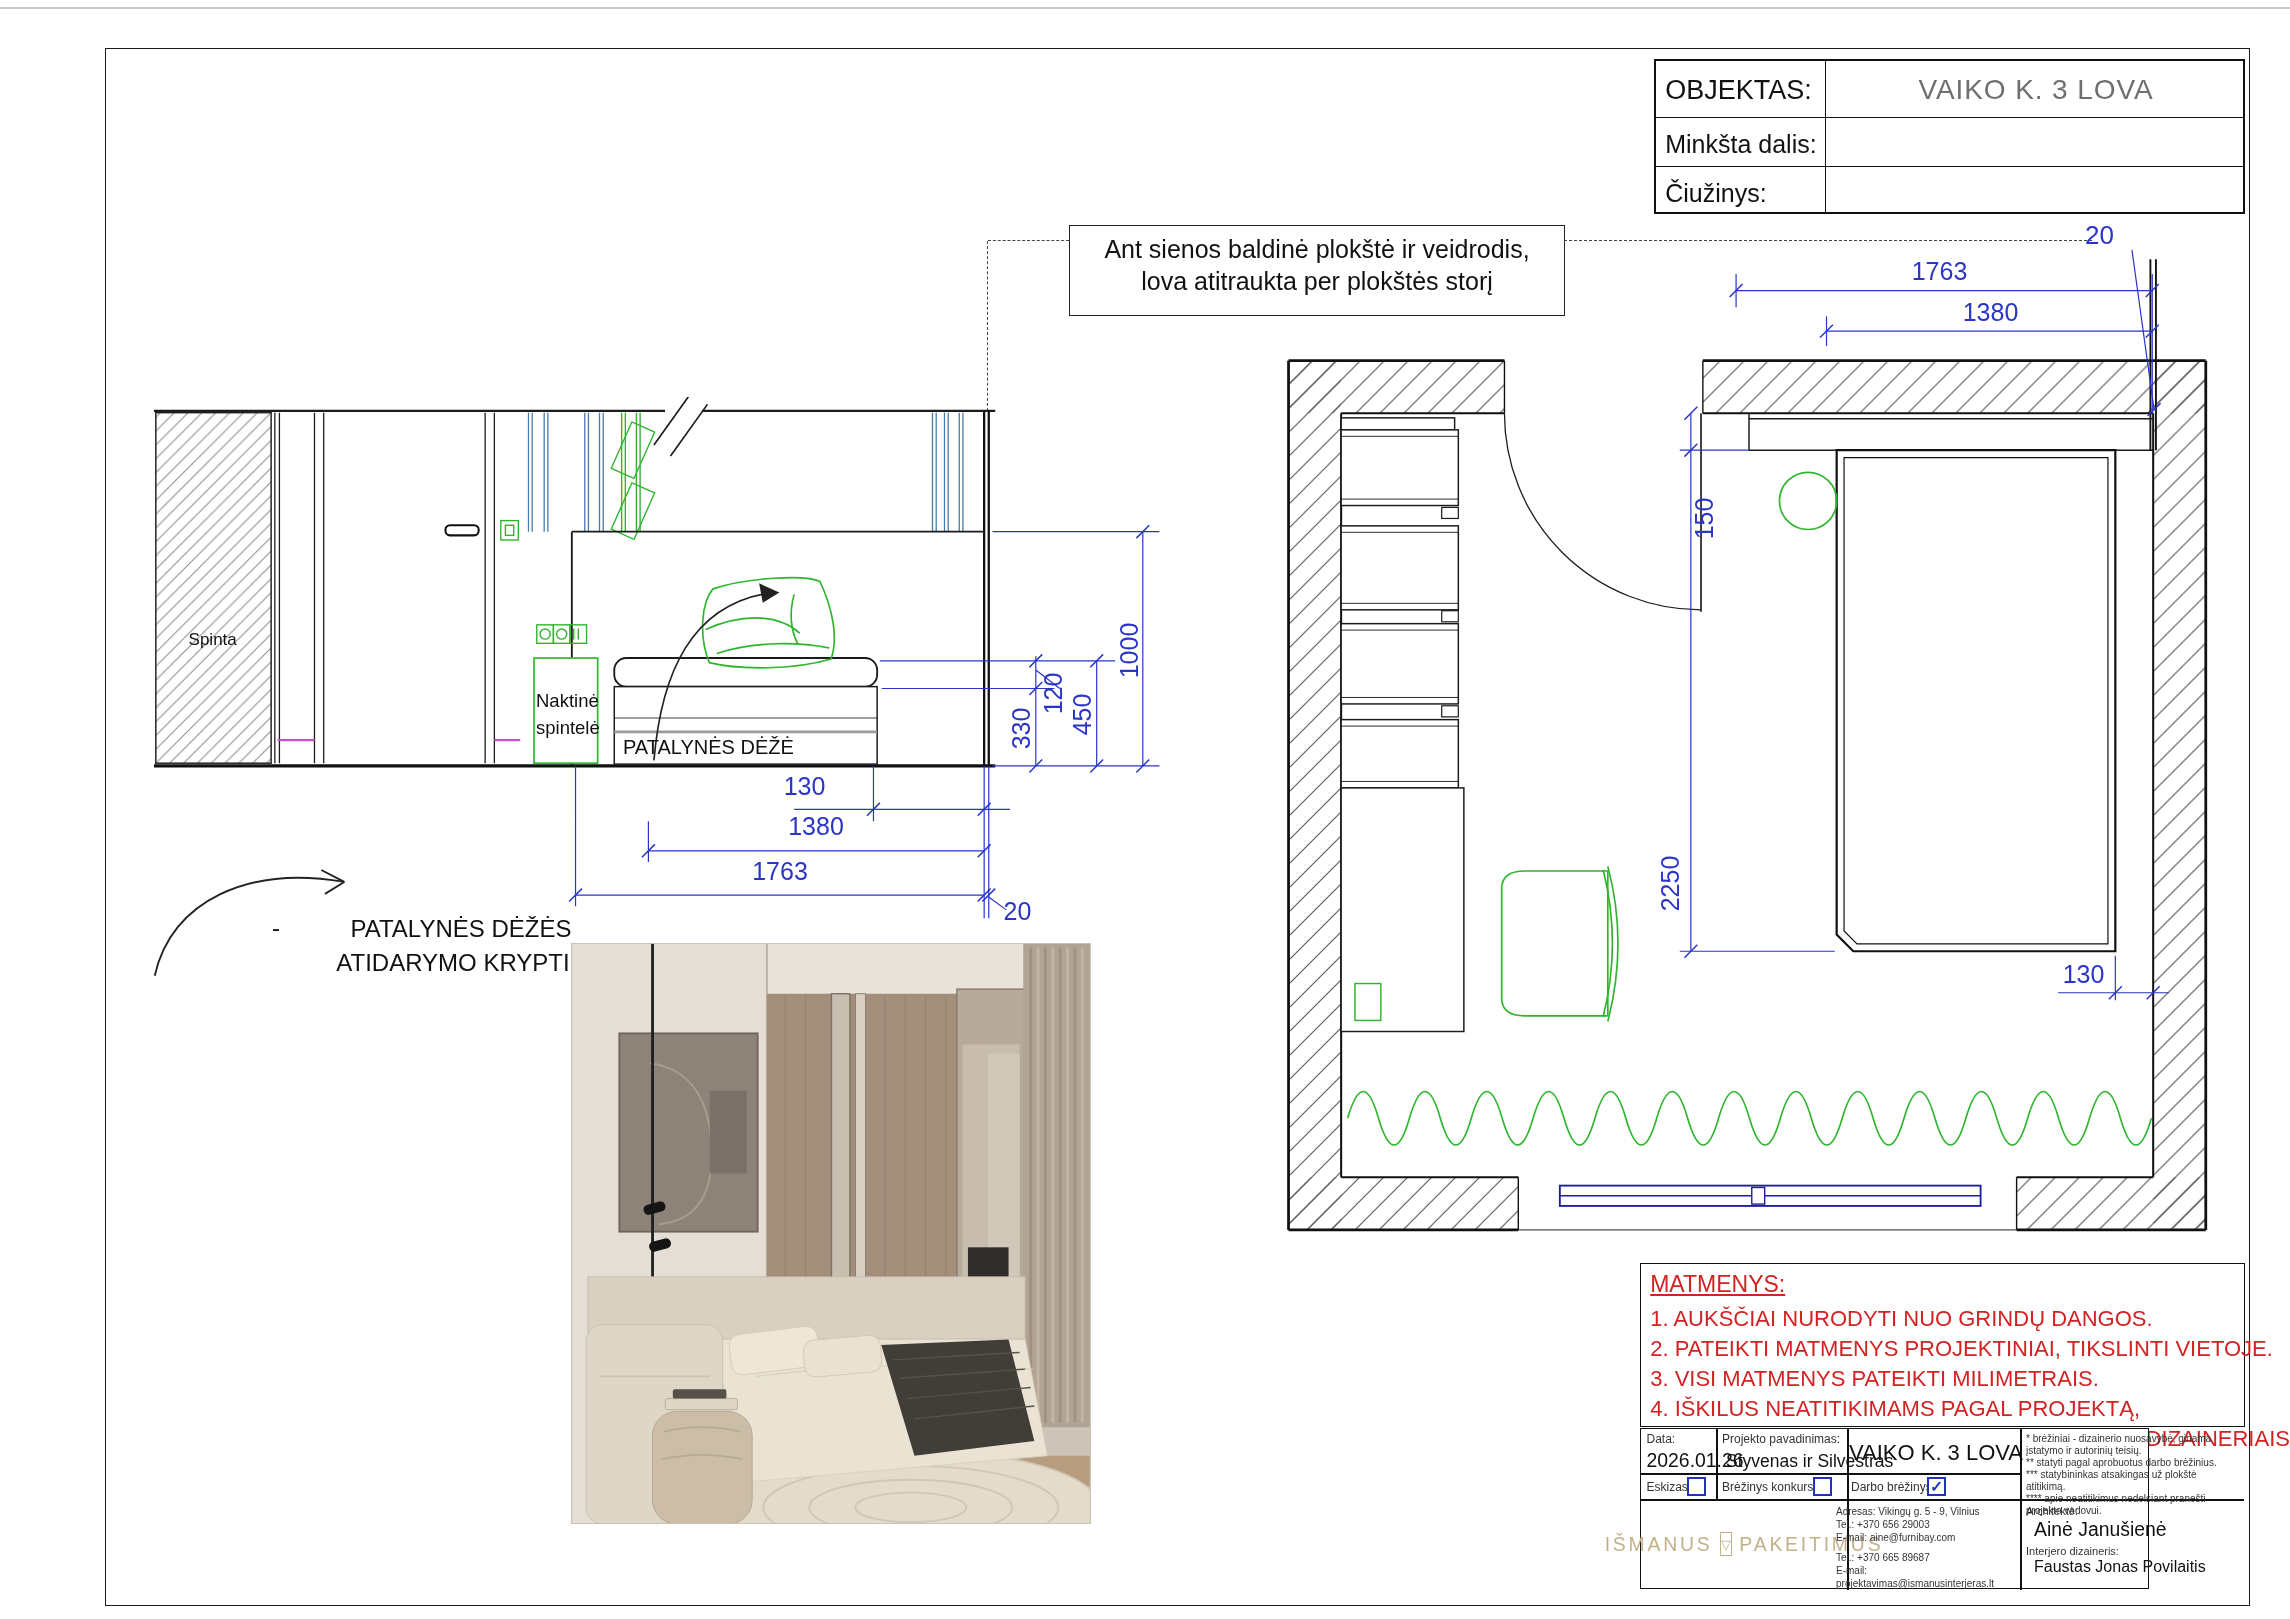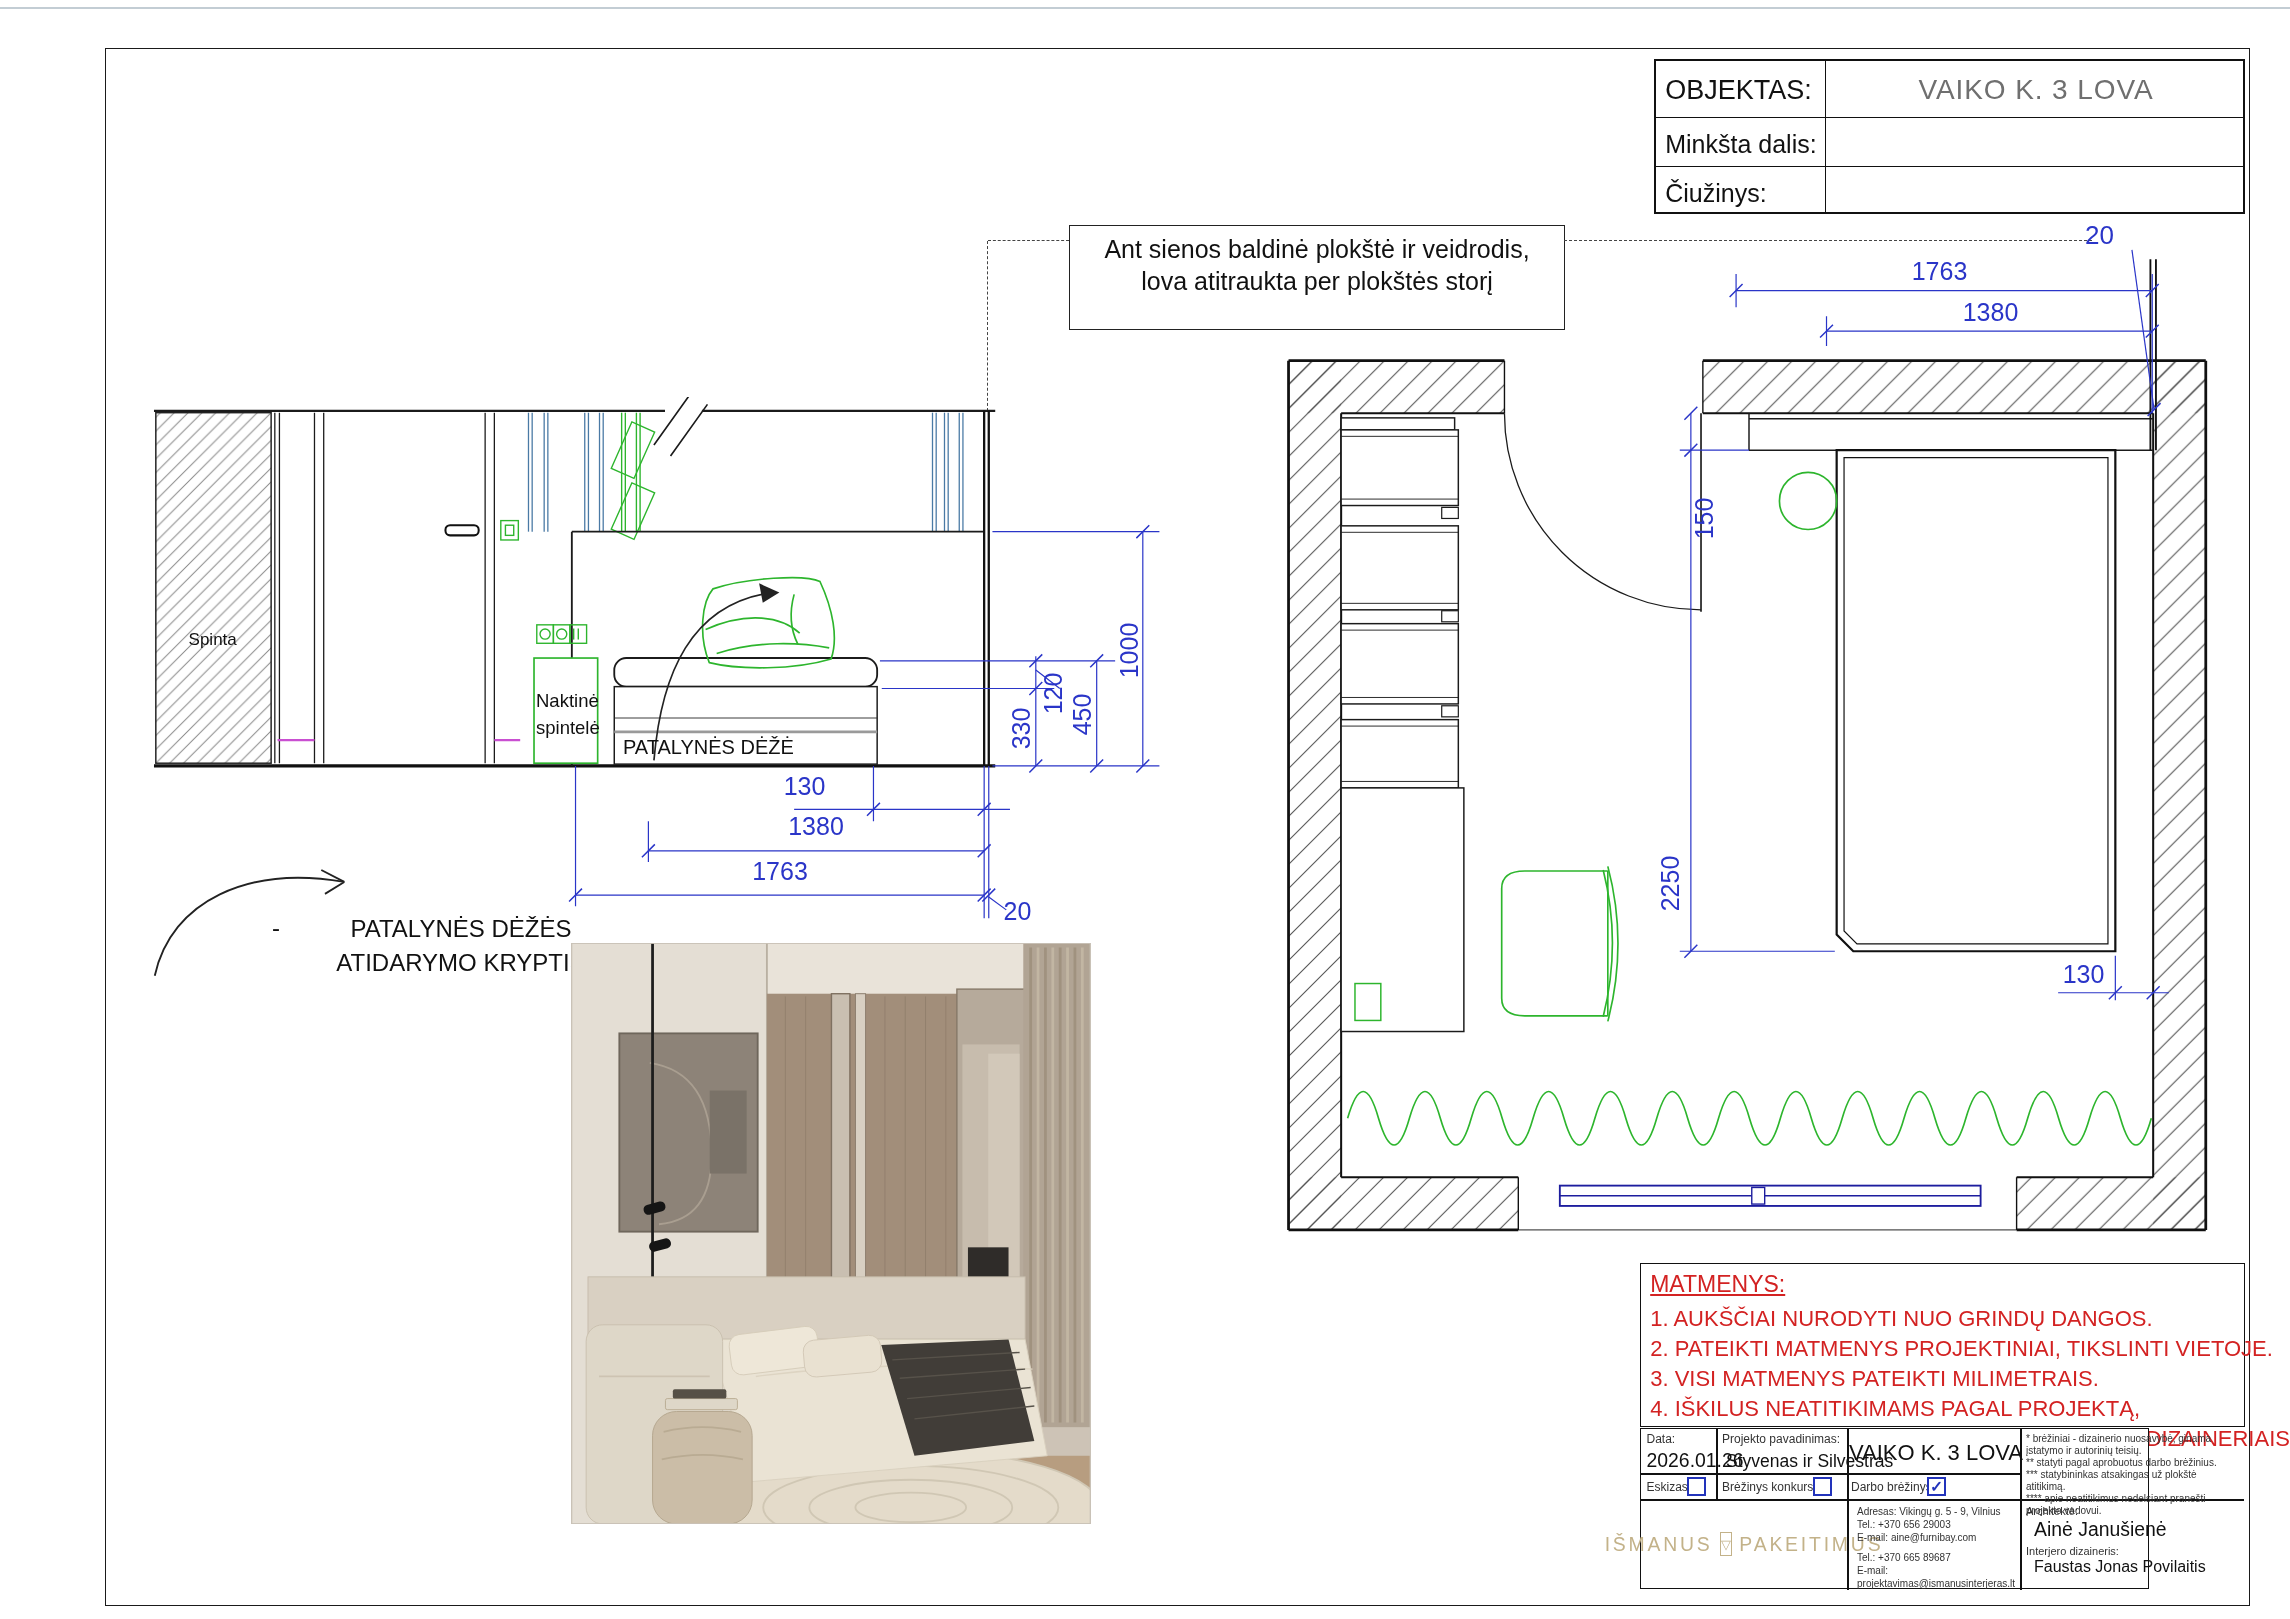--- a/index.html
+++ b/index.html
@@ -14,35 +14,35 @@
   .dash-h { position:absolute; border-top:1.8px dashed #444; height:0; }
   .dash-v { position:absolute; border-left:1.8px dashed #444; width:0; }
   
   .objtbl { position:absolute; left:1654px; top:59px; width:591px; height:155px; border:2.8px solid #111; background:#fff; }
   .objtbl .vdiv { position:absolute; left:169px; top:0; height:100%; border-left:1.8px solid #111; }
   .objtbl .h1 { position:absolute; top:56px; left:0; width:100%; border-top:1.8px solid #111; }
   .objtbl .h2 { position:absolute; top:105px; left:0; width:100%; border-top:1.8px solid #111; }
   .objtbl .cell-label { position:absolute; left:9.2px; font-size:27px; color:#111; }
   .obj-value { position:absolute; left:169px; top:13px; width:422px; text-align:center; font-size:28px; color:#6f6f6f; letter-spacing:0.9px; }
   
-  .notebox { position:absolute; left:1069px; top:225px; width:496px; height:105px; border:1.8px solid #222; background:#fff; text-align:center; font-size:25px; line-height:32px; padding-top:6.5px; color:#111; }
+  .notebox { position:absolute; left:1069px; top:225px; width:496px; height:91px; border:1.8px solid #222; background:#fff; text-align:center; font-size:25px; line-height:32px; padding-top:6.5px; color:#111; }
   
   .pastabos { position:absolute; left:1640px; top:1263px; width:605px; height:164px; border:1.8px solid #111; background:#fff; color:#d32222; padding:7.4px 9.2px; }
   .pastabos .pt { font-size:23px; text-decoration:underline; margin-bottom:5.5px; }
   .pastabos .pi { font-size:22px; line-height:30px; white-space:nowrap; }
   
   .footer { position:absolute; left:1640px; top:1428px; width:509px; height:161px; border:1.8px solid #111; background:#fff; }
   .fline { position:absolute; background:#111; }
   .small-label { position:absolute; font-size:12px; color:#333; }
   .checkbox { position:absolute; width:18.5px; height:18.5px; border:2.8px solid #2233bb; background:#fff; }
   .checkmark { position:absolute; color:#2233bb; font-size:15.7px; font-weight:bold; left:0.9px; top:-1.8px; }
   .logo { position:absolute; left:0; top:70px; width:206px; height:90px; display:flex; align-items:center; justify-content:center; gap:7.4px; color:#c3b289; }
   .logo .lt { font-size:19.4px; letter-spacing:2.8px; }
   .logo .licon { width:24px; height:24px; border:1.8px solid #c3b289; display:flex; align-items:center; justify-content:center; font-size:13px; }
-  .contacts { position:absolute; left:216px; top:76px; width:164px; font-size:10px; line-height:13px; color:#333; }
+  .contacts { position:absolute; left:195px; top:76px; width:164px; font-size:10px; line-height:13px; color:#333; }
   .disc { position:absolute; left:385px; top:3.7px; width:212px; font-size:10px; line-height:12px; color:#333; }
   .openlabel { position:absolute; left:318px; top:912px; width:286px; text-align:center; font-size:24px; line-height:34px; color:#111; }
 </style>
 </head>
 <body>
 
 <div class="page">
   <div class="topline"></div>
   <div class="frame"></div>
 

